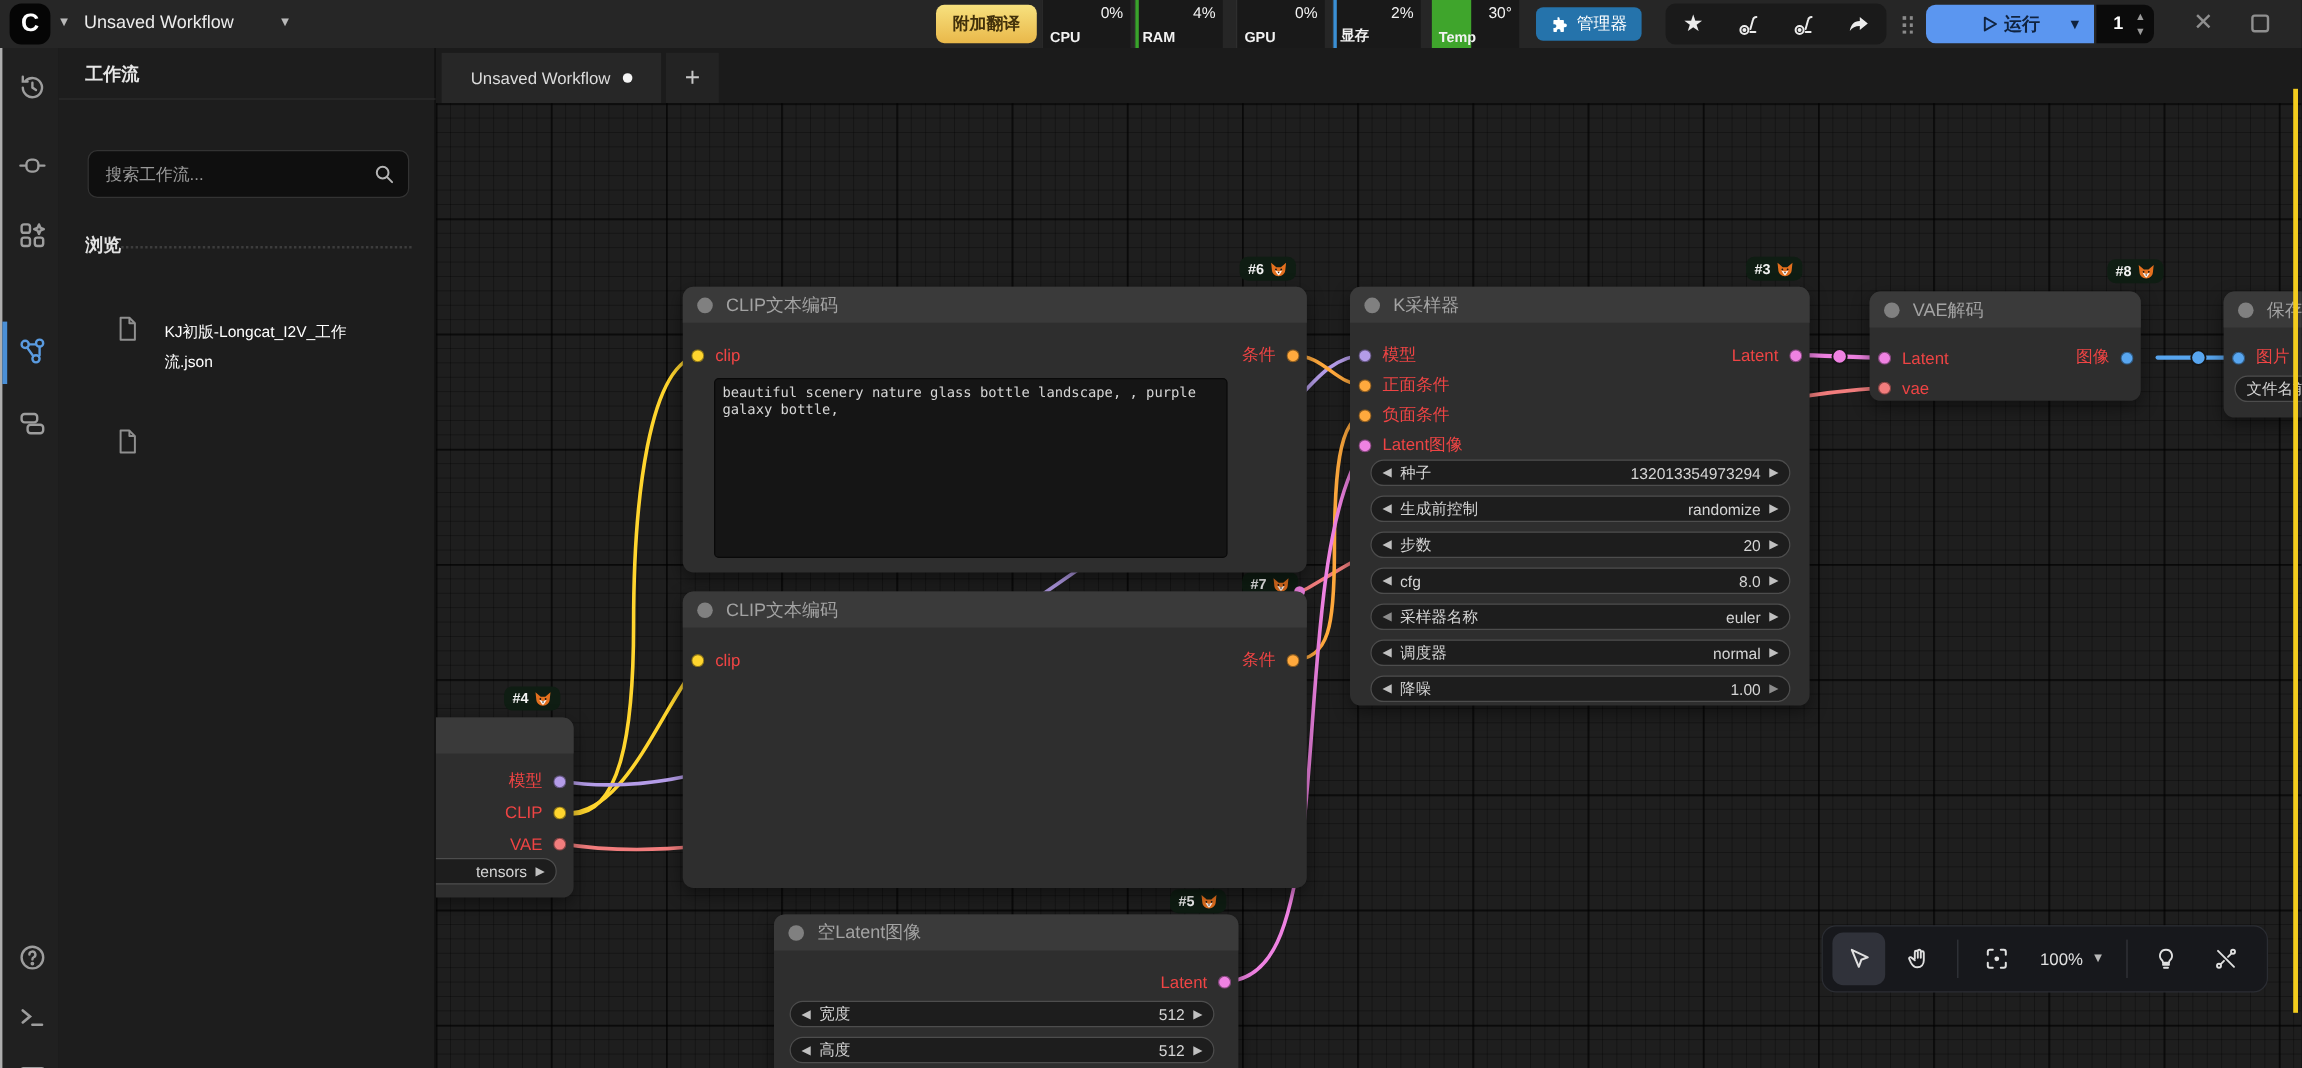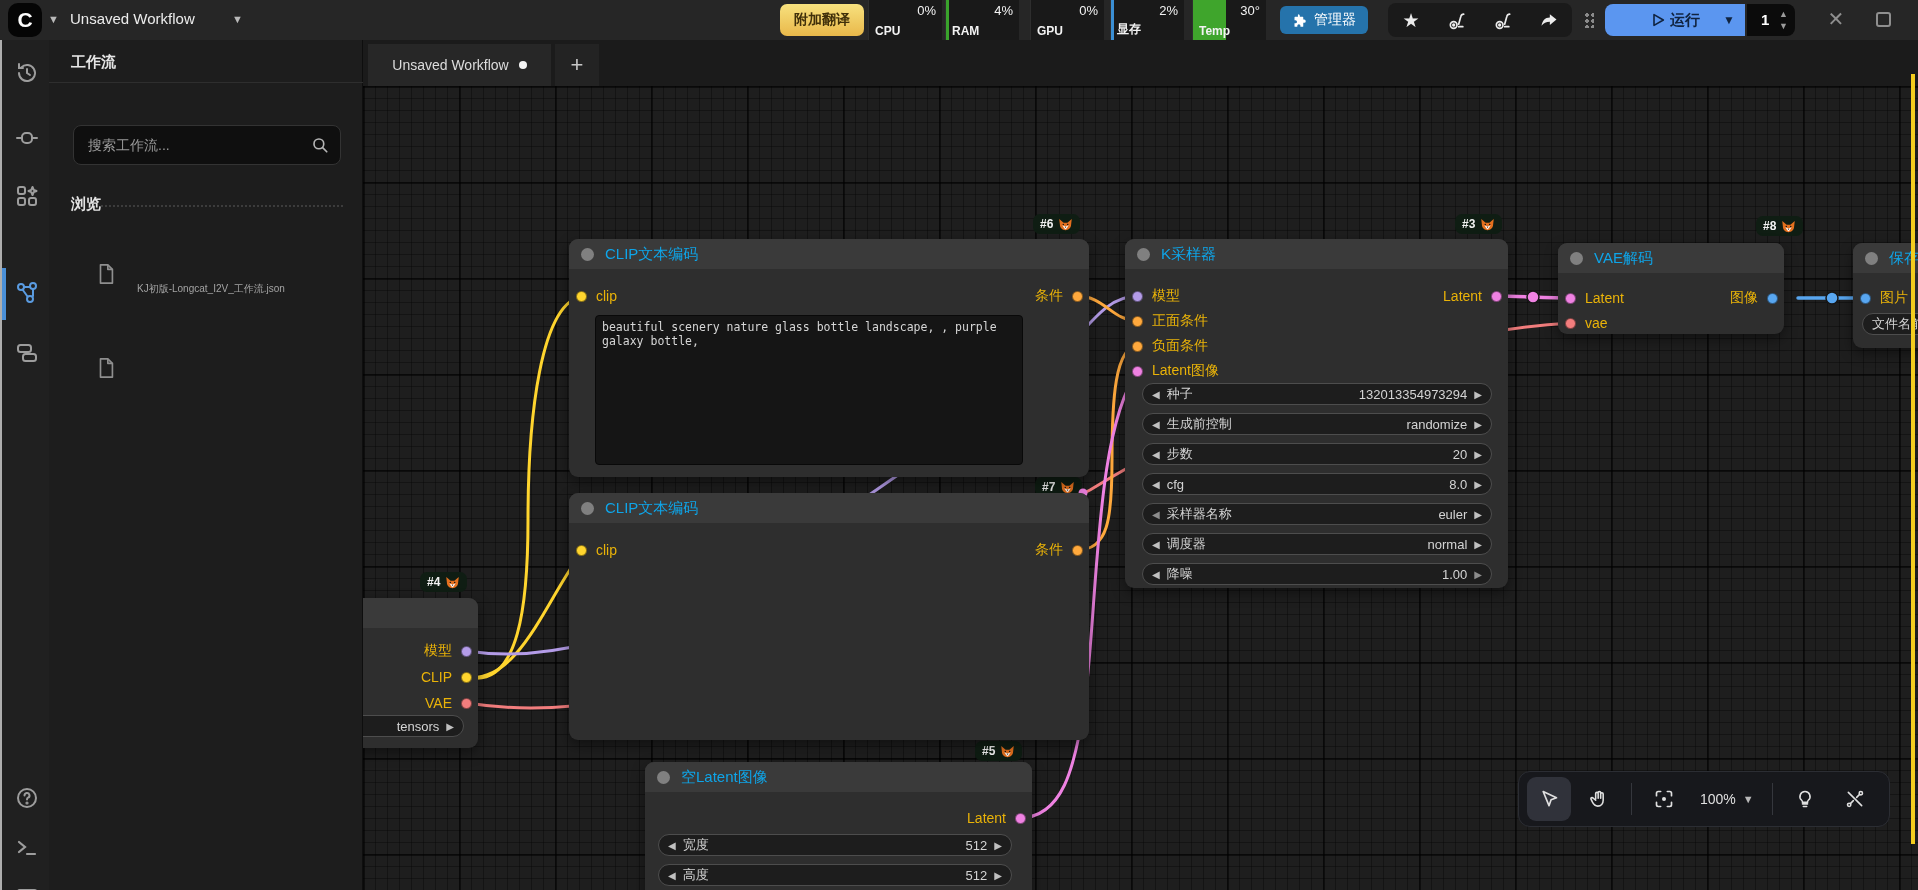--- a/index.html
+++ b/index.html
@@ -56,21 +56,21 @@
   #panel-divider { position:absolute; left:0; top:42px; width:314px; height:1px; background:#2e2e2e; }
   #wf-search { position:absolute; left:24px; top:85px; width:268px; height:40px; background:#0f0f0f;
     border:1px solid #333; border-radius:8px; color:#dadada; font-size:14px; padding:0 38px 0 14px; outline:none; }
   #wf-search::placeholder { color:#9a9a9a; }
   #search-ic { position:absolute; left:262px; top:96px; color:#b5b5b5; }
   #browse-row { position:absolute; left:22px; top:155px; width:272px; display:flex; align-items:center; gap:0; }
   #browse-label { color:#e3e3e3; font-size:15px; font-weight:bold; white-space:nowrap; }
   #browse-dots { flex:1; border-top:2px dotted #3c3c3c; height:0; margin-top:2px; }
   .file-item { position:absolute; left:0; width:314px; display:flex; align-items:center; cursor:pointer; }
   .file-ic { position:absolute; left:46px; color:#8f8f8f; }
-  .file-name { position:absolute; left:88px; width:162px; color:#a3a3a3; font-size:10px; line-height:1.85;
+  .file-name { position:absolute; left:88px; width:162px; color:#ffffff; font-size:13px; line-height:1.85;
     word-break:break-all;margin-top:27px; }
 
   
   #canvas { position:absolute; left:363px; top:40px; width:1555px; height:850px; overflow:hidden;
     background:#161616; z-index:10; }
   #tabstrip { position:absolute; left:0; top:0; width:1555px; height:46px; background:#1b1b1b; }
   #tab-active { position:absolute; left:5px; top:4px; width:183px; height:42px; background:#272727;
     display:flex; align-items:center; justify-content:center; gap:10px; cursor:pointer; }
   #tab-label { color:#dcdcdc; font-size:14px; }
   #unsaved-dot { width:8px; height:8px; border-radius:50%; background:#f5f5f5; }
@@ -85,22 +85,22 @@
       linear-gradient(to bottom, rgba(0,0,0,.32) 0 1px, transparent 1px);
     background-size:96px 96px, 96px 96px, 12px 12px, 12px 12px; }
   #stage { position:absolute; left:0; top:46px; width:1555px; height:804px; }
 
   
   .node { position:absolute; background:#2e2e2e; border-radius:9px; box-shadow:0 5px 14px rgba(0,0,0,.45);
     z-index:5; }
   .node-header { position:absolute; left:0; top:0; right:0; height:30px; background:#3a3a3a; border-radius:9px 9px 0 0;
     display:flex; align-items:center; padding-left:12px; gap:11px; cursor:move; }
   .status-dot { width:13px; height:13px; border-radius:50%; background:#808080; }
-  .node-title { color:#0ea5e9; font-size:15px; white-space:nowrap; }
-  .slot { position:absolute; height:24px; display:flex; align-items:center; gap:9px; color:#eab308; font-size:14px; }
+  .node-title { color:#a3a3a3; font-size:15px; white-space:nowrap; }
+  .slot { position:absolute; height:24px; display:flex; align-items:center; gap:9px; color:#ef4444; font-size:14px; }
   .slot.in { left:7px; }
   .slot.out { right:6px; flex-direction:row-reverse; }
   .pdot { width:11px; height:11px; border-radius:50%; border:1px solid rgba(0,0,0,.45); flex:none; }
   .ntext { position:absolute; background:#151515; border:1px solid #090909; border-radius:4px;
     font-family:"DejaVu Sans Mono", monospace; font-size:11.5px; color:#d6d6d6; padding:4px 6px; overflow:hidden;
     white-space:pre-wrap; cursor:text; }
   .widget { position:absolute; height:22px; background:#1d1d1d; border:1.5px solid #4d4d4d; border-radius:11px;
     display:flex; align-items:center; color:#d4d4d4; font-size:13px; padding:0 9px; gap:7px; cursor:pointer; }
   .warrow { color:#c0c0c0; font-size:10px; flex:none; }
   .wlabel { flex:1; white-space:nowrap; overflow:hidden; }

